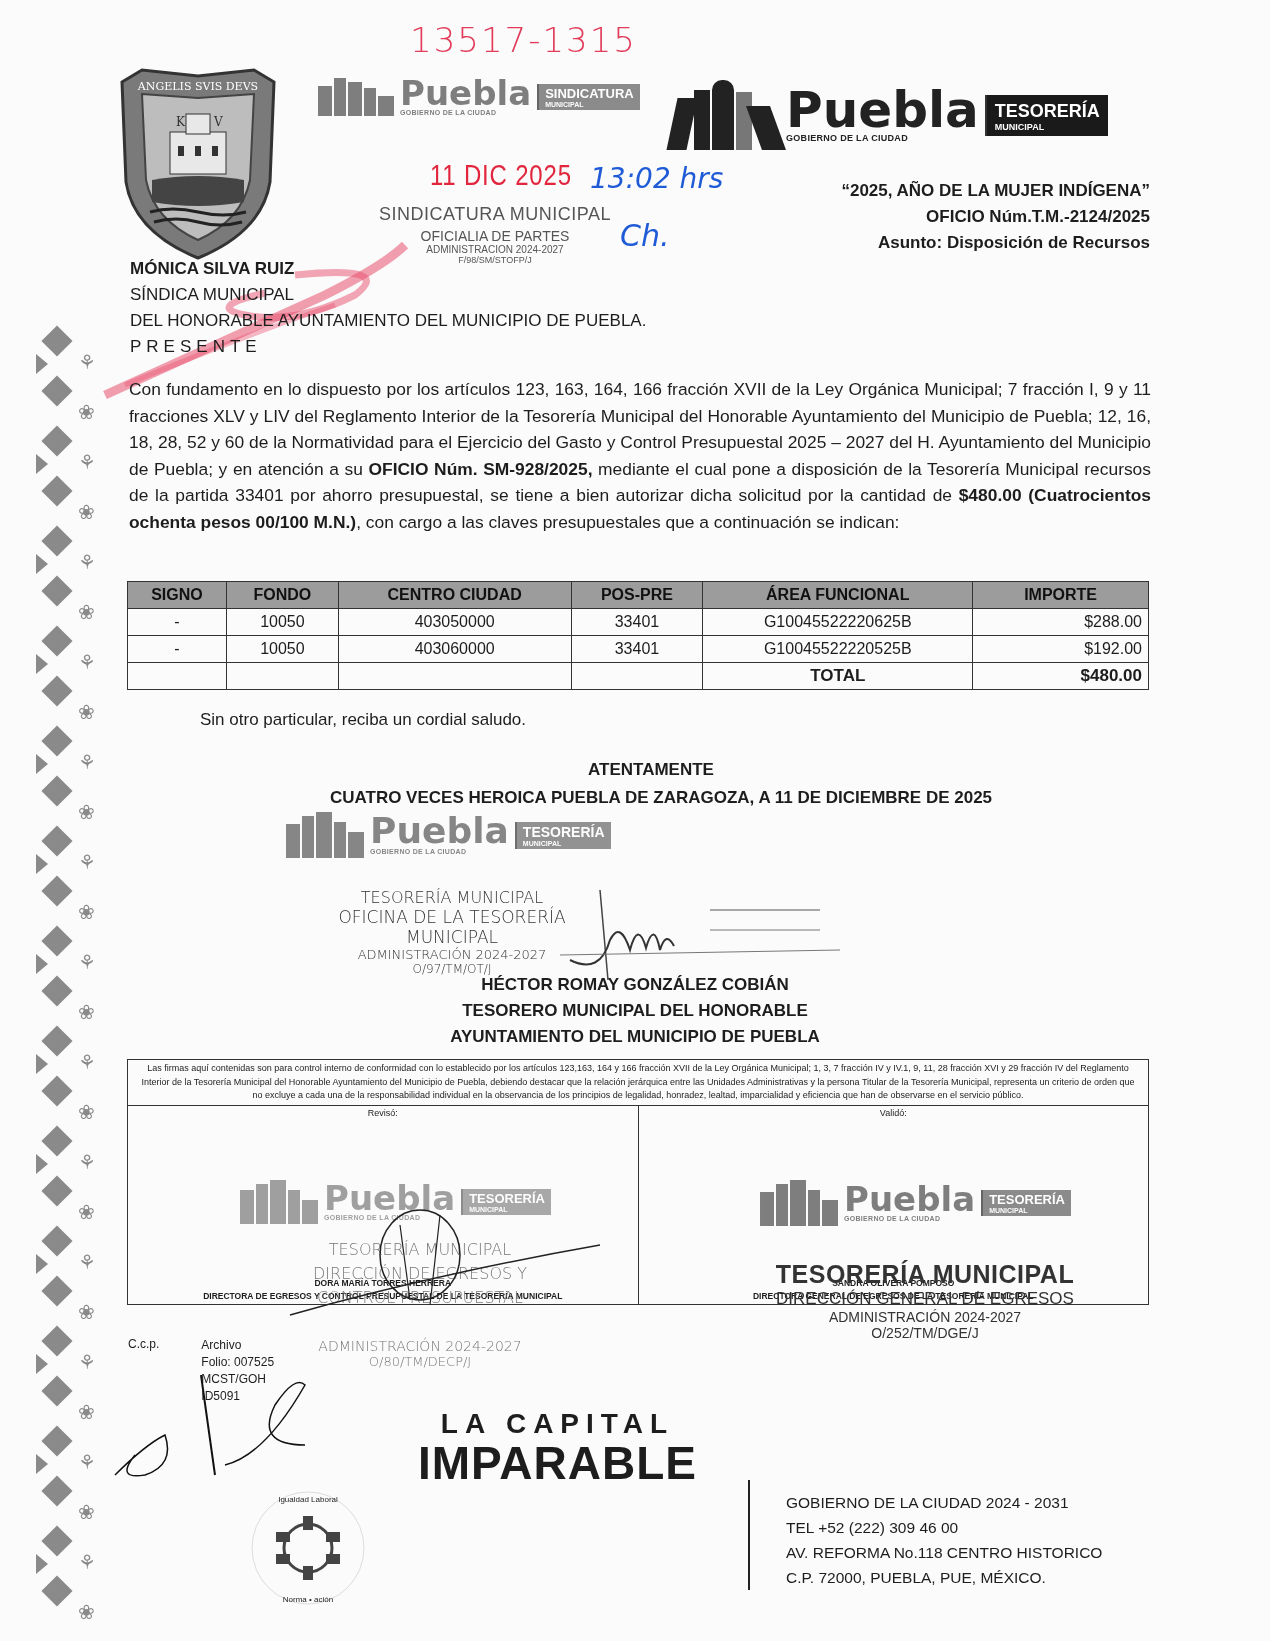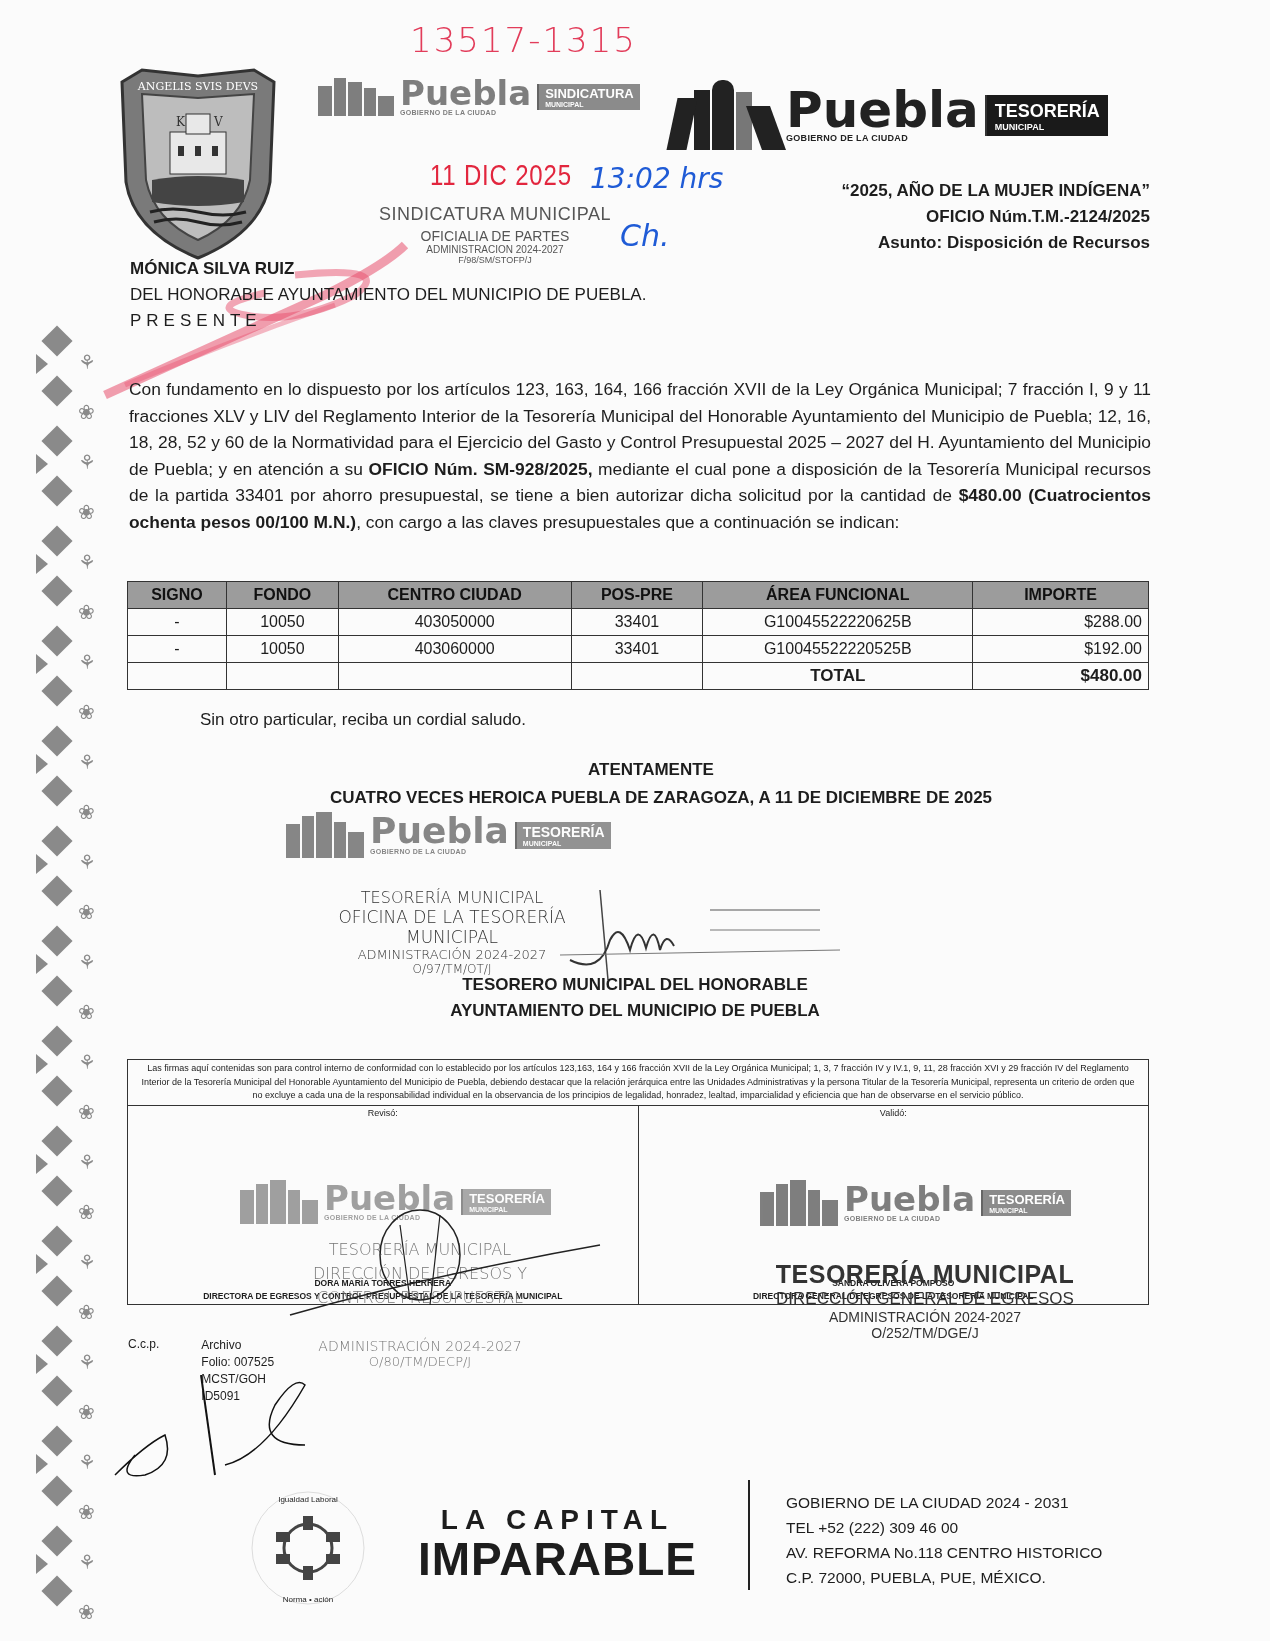--- a/index.html
+++ b/index.html
@@ -116,21 +116,21 @@
   .stamp-val .l2 { font-size: 17px; margin-top: 0; }
   .stamp-val .l3 { font-size: 14px; }
   .stamp-val .l4 { font-size: 14px; }
 
   
   .ccp { position: absolute; left: 128px; top: 1337px; font-size: 12px; display: flex; gap: 42px; }
   .ccp .vals div { line-height: 17px; }
 
   
   .seal { position: absolute; left: 248px; top: 1488px; width: 120px; height: 120px; }
-  .capital { position: absolute; left: 418px; top: 1504px; text-align: center; }
+  .capital { position: absolute; left: 418px; top: 1408px; text-align: center; }
   .capital .c1 { font-size: 28px; font-weight: bold; letter-spacing: 7px; }
   .capital .c2 { font-size: 46px; font-weight: bold; font-family: "Liberation Sans Narrow", "Liberation Sans", sans-serif; letter-spacing: 1px; line-height: 1; }
   .footer-div { position: absolute; left: 748px; top: 1480px; width: 2px; height: 110px; background: #222; }
   .footer-addr { position: absolute; left: 786px; top: 1490px; font-size: 15.5px; line-height: 25px; font-family: "Liberation Sans Narrow", "Liberation Sans", sans-serif; }
 </style>
 </head>
 <body>
 
 <div class="side-border" id="sideBorder">
     <div class="dia" style="top: 0px;"></div>
@@ -272,20 +272,21 @@
 </div>
 
 <svg class="red-scribble" viewBox="0 0 330 170">
   <path d="M10 160 Q120 110 230 60 Q290 30 310 10" stroke="#e8506e" stroke-width="9" fill="none" opacity="0.55"></path>
   <path d="M200 40 Q300 30 260 60 Q200 90 150 80 Q110 72 170 58" stroke="#e8506e" stroke-width="7" fill="none" opacity="0.5"></path>
   <path d="M30 150 Q150 100 240 70" stroke="#e8506e" stroke-width="5" fill="none" opacity="0.4"></path>
 </svg>
 
 <div class="addressee">
   <div class="name">MÓNICA SILVA RUIZ</div>
+  <div>SÍNDICA MUNICIPAL</div>
   <div>DEL HONORABLE AYUNTAMIENTO DEL MUNICIPIO DE PUEBLA.</div>
   <div class="presente">PRESENTE</div>
 </div>
 
 <div class="body-text">
   <span>Con fundamento en lo dispuesto por los artículos 123, 163, 164, 166 fracción XVII de la Ley Orgánica Municipal; 7 fracción I, 9 y 11 fracciones XLV y LIV del Reglamento Interior de la Tesorería Municipal del Honorable Ayuntamiento del Municipio de Puebla; 12, 16, 18, 28, 52 y 60 de la Normatividad para el Ejercicio del Gasto y Control Presupuestal 2025 – 2027 del H. Ayuntamiento del Municipio de Puebla; y en atención a su </span><b>OFICIO Núm. SM-928/2025,</b><span> mediante el cual pone a disposición de la Tesorería Municipal recursos de la partida 33401 por ahorro presupuestal, se tiene a bien autorizar dicha solicitud por la cantidad de </span><b>$480.00 (Cuatrocientos ochenta pesos 00/100 M.N.)</b><span>, con cargo a las claves presupuestales que a continuación se indican:</span>
 </div>
 
 <table class="budget">
   <colgroup>
@@ -368,20 +369,21 @@
 
 <svg style="position:absolute;left:560px;top:880px;width:280px;height:110px" viewBox="0 0 280 110">
   <path d="M40 10 L48 100" stroke="#444" stroke-width="1.5" fill="none"></path>
   <path d="M10 80 Q40 95 50 60 Q60 40 70 70 Q78 40 86 68 Q94 40 100 70 Q106 50 114 66" stroke="#333" stroke-width="2" fill="none"></path>
   <path d="M150 30 L260 30" stroke="#555" stroke-width="1.2"></path>
   <path d="M150 50 L260 50" stroke="#777" stroke-width="1"></path>
   <path d="M0 75 L280 70" stroke="#777" stroke-width="1"></path>
 </svg>
 
 <div class="signer-main">
+  <div>HÉCTOR ROMAY GONZÁLEZ COBIÁN</div>
   <div>TESORERO MUNICIPAL DEL HONORABLE</div>
   <div>AYUNTAMIENTO DEL MUNICIPIO DE PUEBLA</div>
 </div>
 
 <div class="legal">
   <div class="note">Las firmas aquí contenidas son para control interno de conformidad con lo establecido por los artículos 123,163, 164 y 166 fracción XVII de la Ley Orgánica Municipal; 1, 3, 7 fracción IV y IV.1, 9, 11, 28 fracción XVI y 29 fracción IV del Reglamento Interior de la Tesorería Municipal del Honorable Ayuntamiento del Municipio de Puebla, debiendo destacar que la relación jerárquica entre las Unidades Administrativas y la persona Titular de la Tesorería Municipal, representa un criterio de orden que no excluye a cada una de la responsabilidad individual en la observancia de los principios de legalidad, honradez, lealtad, imparcialidad y eficiencia que han de observarse en el servicio público.</div>
   <div class="sigs">
     <div class="col">
       <div class="lbl">Revisó:</div>
       <div class="pname">DORA MARÍA TORRES HERRERA</div>

